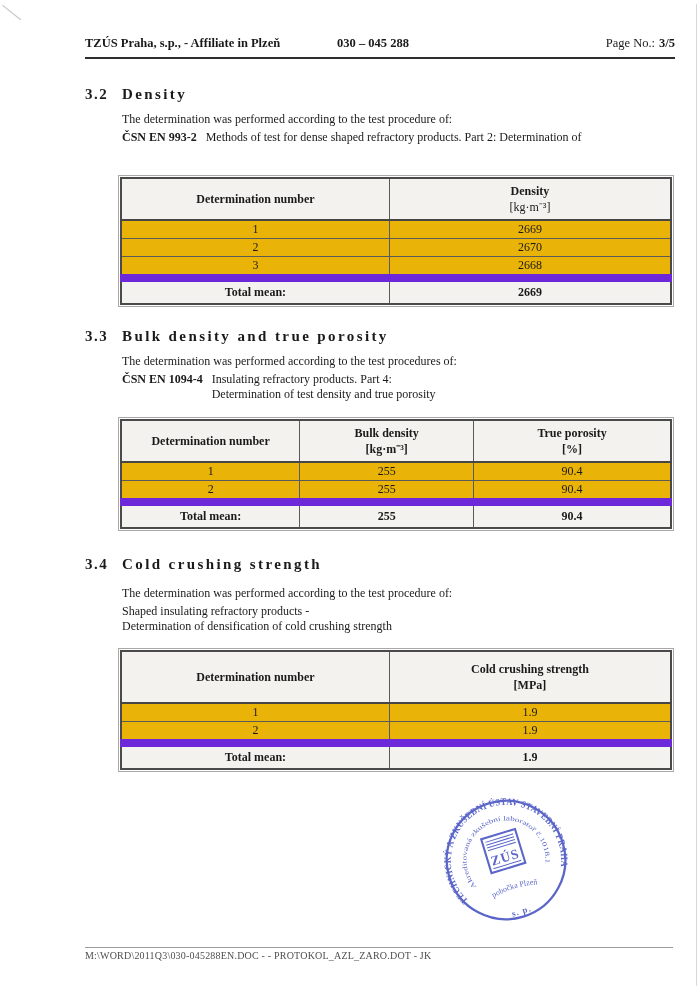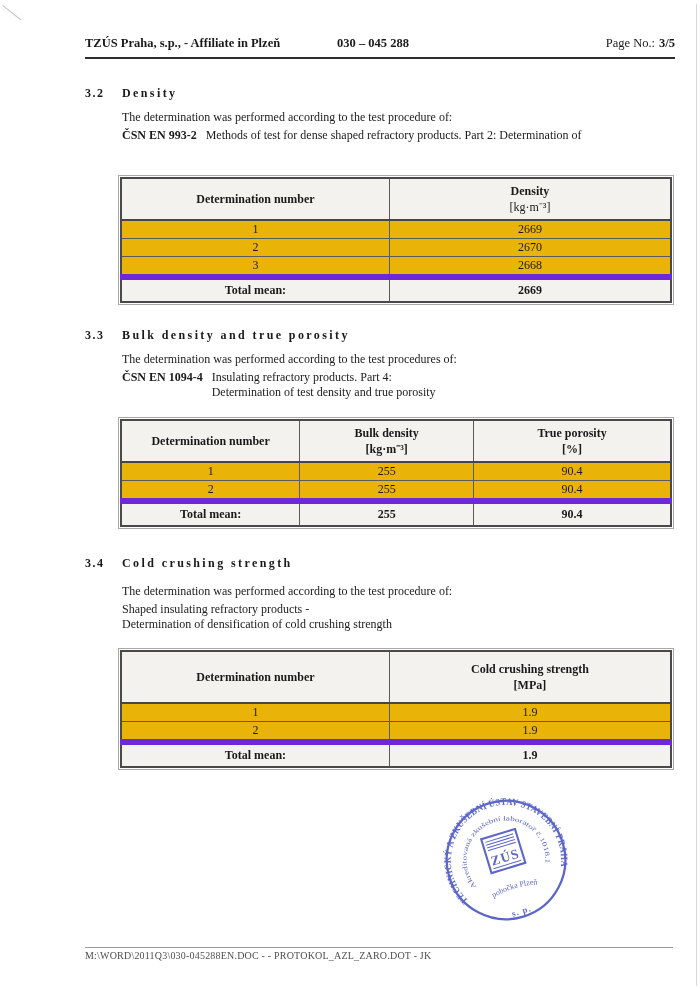--- a/index.html
+++ b/index.html
@@ -15,40 +15,40 @@
   .hdr { position:absolute; top:36px; left:85px; width:590px; display:flex; align-items:baseline;
          font-size:12.5px; font-weight:bold; }
   .hdr-company { width:252px; }
   .hdr-num { width:160px; }
   .hdr-page { margin-left:auto; font-weight:normal; }
   .hdr-page .pg { font-weight:bold; margin-left:4px; }
   .hdr-rule { position:absolute; top:57px; left:85px; width:590px; border-top:2px solid #2e2e2e; }
 
   
   .sec { position:absolute; left:85px; width:592px; font-size:12px; }
-  .sec-title { display:flex; font-weight:bold; font-size:12px; margin-bottom:9px; }
+  .sec-title { display:flex; font-weight:bold; font-size:15px; margin-bottom:9px; }
   .sec-num  { width:37px; letter-spacing:1.5px; }
   .sec-name { letter-spacing:2.4px; }
   .sec-body { margin-left:37px; }
   .intro { margin-bottom:3px; }
   .std { display:flex; }
   .std-code { font-weight:bold; white-space:nowrap; margin-right:9px; }
   .std-desc { }
 
   
   .dtable { position:absolute; left:120px; width:552px; border-collapse:collapse;
             border:2px solid #4a4a4a; outline:1px solid #a8a8a8; outline-offset:1px;
             font-size:12px; background:#eab308; table-layout:fixed; }
   .dtable td { border:1px solid #5a5a5a; text-align:center; vertical-align:middle; padding:1px 4px; }
   .dtable tr.head td { background:#f3f2ee; border-bottom:2px solid #464646; font-weight:bold;
                        line-height:1.35; padding:4px 4px; }
   .dtable.tall-head tr.head td { padding:9px 4px; }
   .hu-normal { font-weight:normal; }
   .dtable tr.data td { height:17px; padding:0 4px; }
-  .dtable tr.total td { background:#f3f2ee; font-weight:bold; border-top:6px solid #6d28d9; height:19px; }
+  .dtable tr.total td { background:#f3f2ee; font-weight:bold; border-top:8px solid #6d28d9; height:19px; }
   .c-det  { width:48.8%; }
   .c3-a { width:32.5%; } .c3-b { width:31.6%; } .c3-c { width:35.9%; }
 
   
   .stamp { position:absolute; left:428px; top:782px; width:156px; height:156px; opacity:0.9; }
 
   
   .ftr-rule { position:absolute; left:85px; top:947px; width:588px; border-top:1px solid #9b9b9b; }
   .ftr-text { position:absolute; left:85px; top:950px; font-size:10px; color:#4f4f4f; letter-spacing:0.2px; }
 </style>

